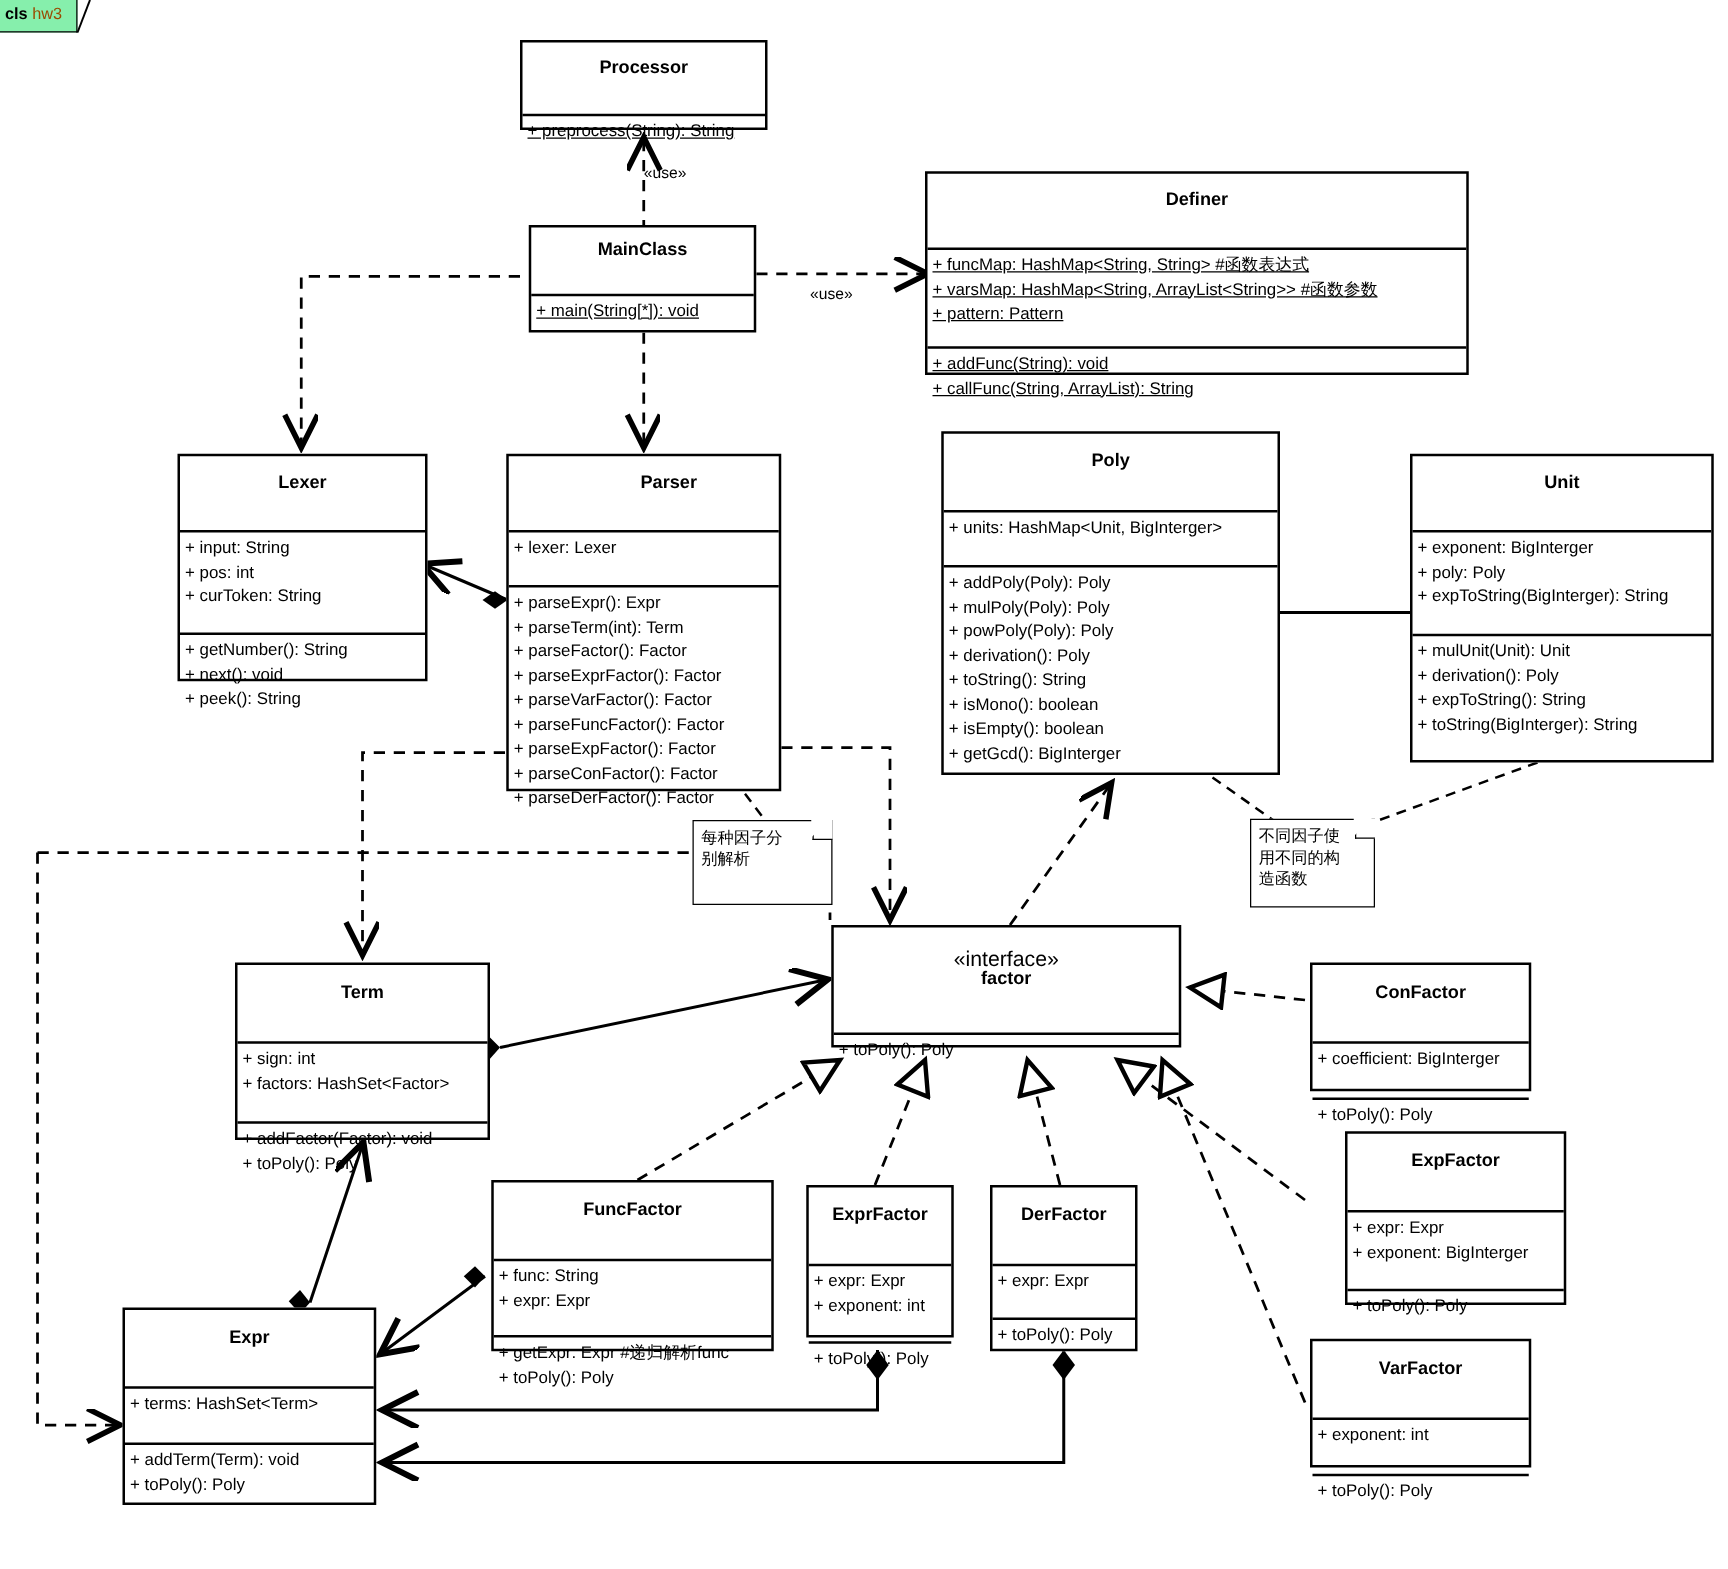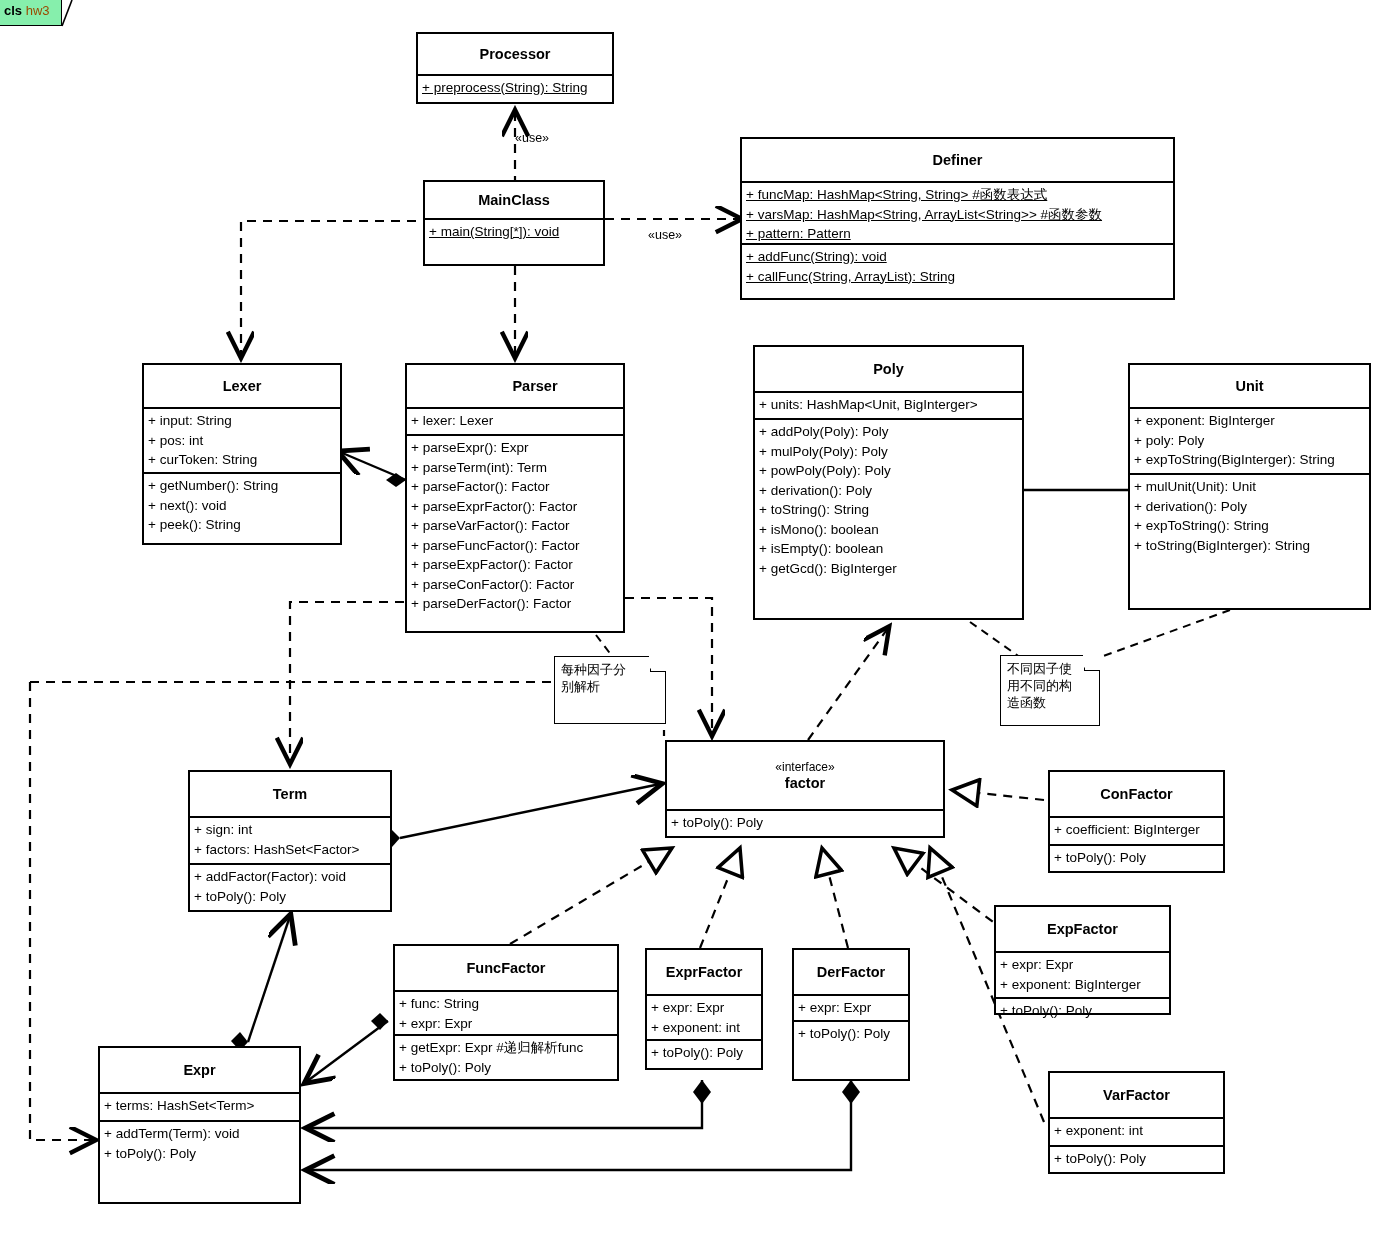--- a/index.html
+++ b/index.html
@@ -61,29 +61,30 @@
     align-items: center;
     justify-content: center;
     text-align: center;
     font-weight: bold;
     font-size: 14.5px;
     color: #000;
     box-sizing: border-box;
   }
   .cls .stereo {
     font-weight: normal;
-    font-size: 12px;
+    font-size: 17px;
     line-height: 15px;
   }
   .cls .sep {
     border-top: 2px solid #000;
   }
   .cls .compart {
     box-sizing: border-box;
     padding: 2px 4px 3px 4px;
+    margin-top: 17px;
   }
   .cls .row {
     font-size: 13.5px;
     line-height: 19.5px;
     color: #000;
     white-space: nowrap;
   }
   .cls .row.stat {
     text-decoration: underline;
   }
@@ -466,21 +467,21 @@
       <span>ConFactor</span>
     </div>
     <div class="compart sep" style="height:28px;">
       <div class="row">+ coefficient: BigInterger</div>
     </div>
     <div class="compart sep" style="height:29px;">
       <div class="row">+ toPoly(): Poly</div>
     </div>
   </div>
 
-  <div class="cls" style="left:994px; top:905px; width:177px; height:110px;">
+  <div class="cls" style="left:1076px; top:905px; width:177px; height:139px;">
     <div class="hdr" style="height:44px;">
       <span>ExpFactor</span>
     </div>
     <div class="compart sep" style="height:46px;">
       <div class="row">+ expr: Expr</div>
       <div class="row">+ exponent: BigInterger</div>
     </div>
     <div class="compart sep" style="height:29px;">
       <div class="row">+ toPoly(): Poly</div>
     </div>

